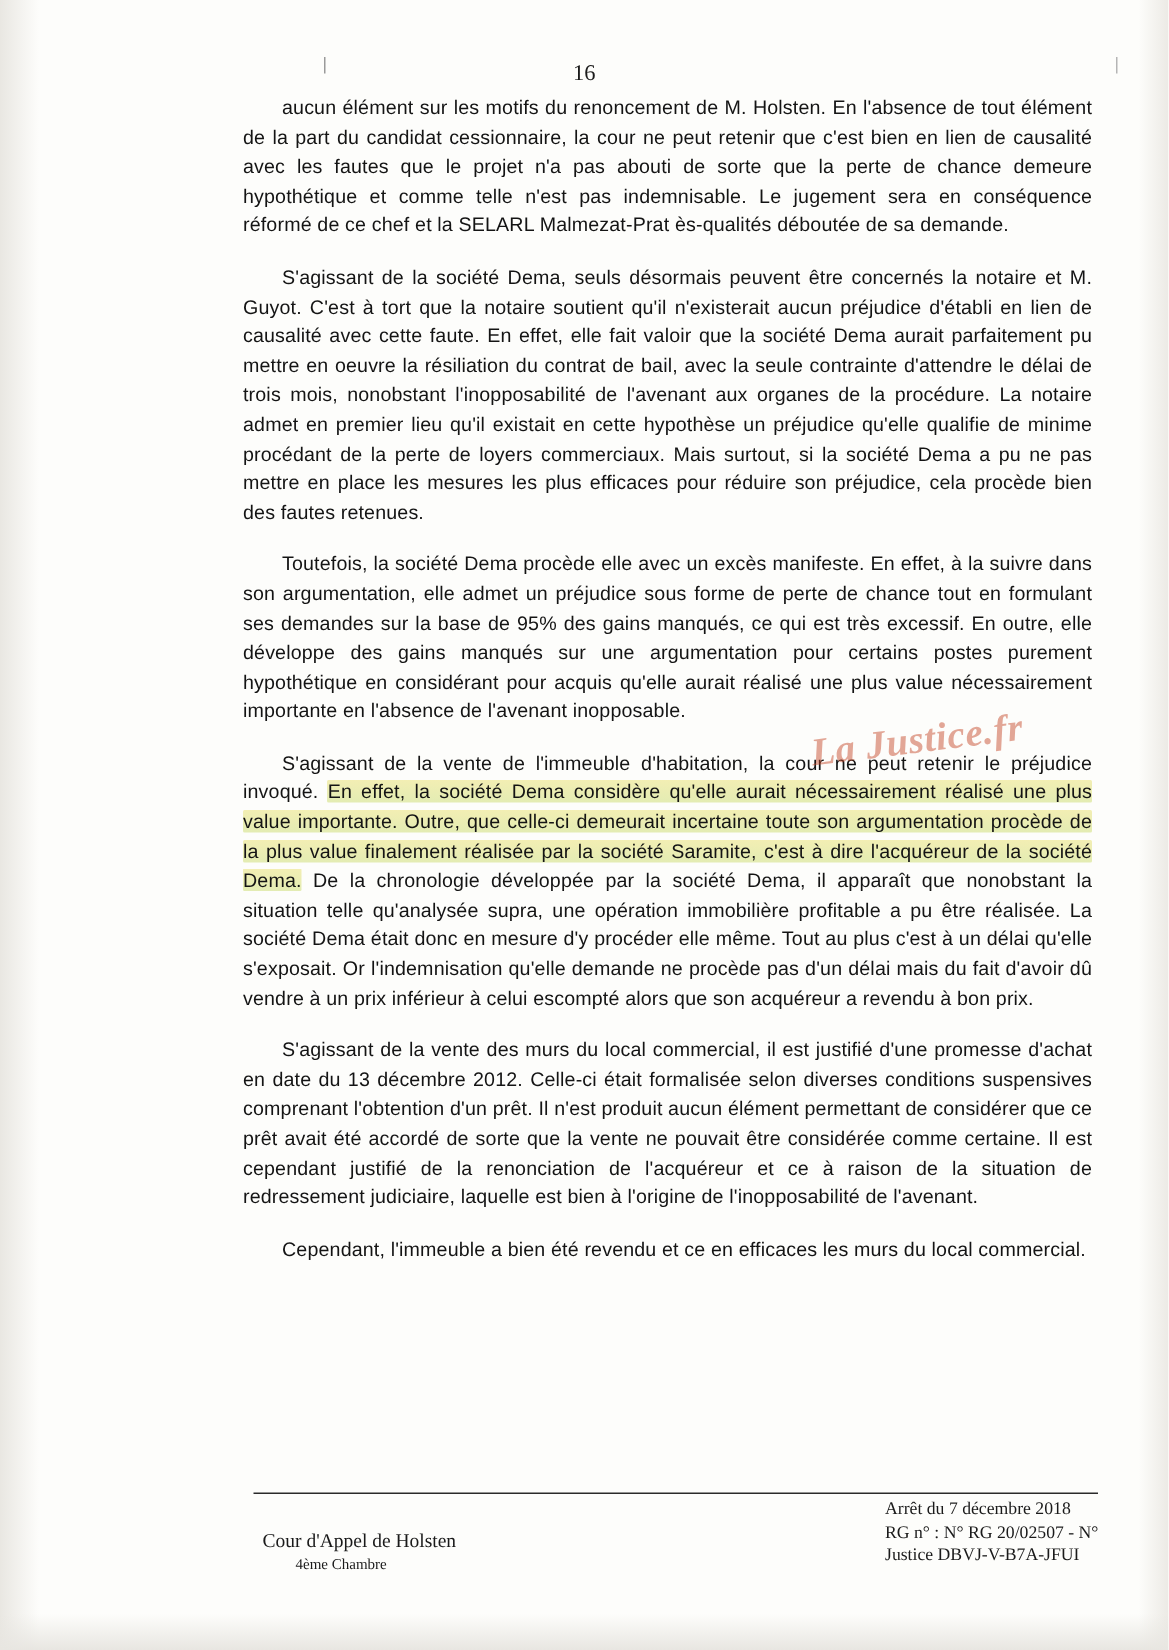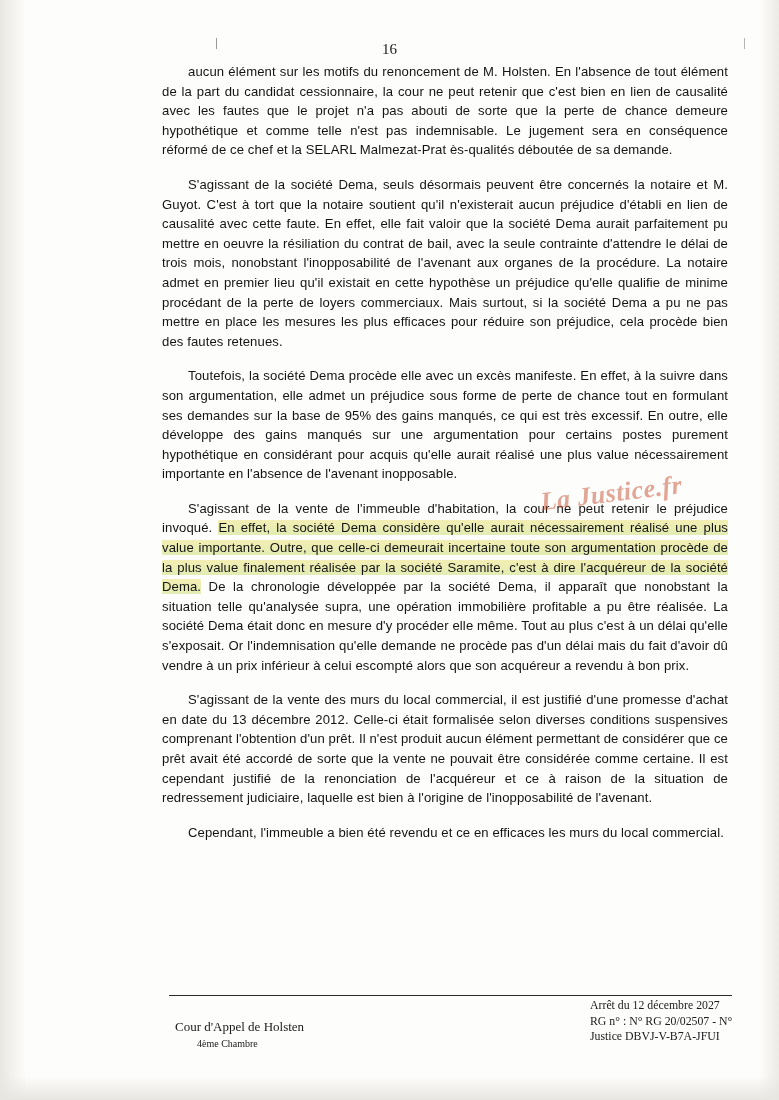--- a/index.html
+++ b/index.html
@@ -192,18 +192,18 @@
   <div class="watermark">La Justice.fr</div>
 
   <div class="footer-rule"></div>
 
   <div class="footer-left">
     <div class="court">Cour d'Appel de Holsten</div>
     <div class="chamber">4ème Chambre</div>
   </div>
 
   <div class="footer-right">
-    <div>Arrêt du 12 décembre 2027</div>
+    <div>Arrêt du 7 décembre 2018</div>
     <div>RG n° : N° RG 20/02507 - N°</div>
     <div>Justice DBVJ-V-B7A-JFUI</div>
   </div>
 
 </div>
 
 </body></html>

